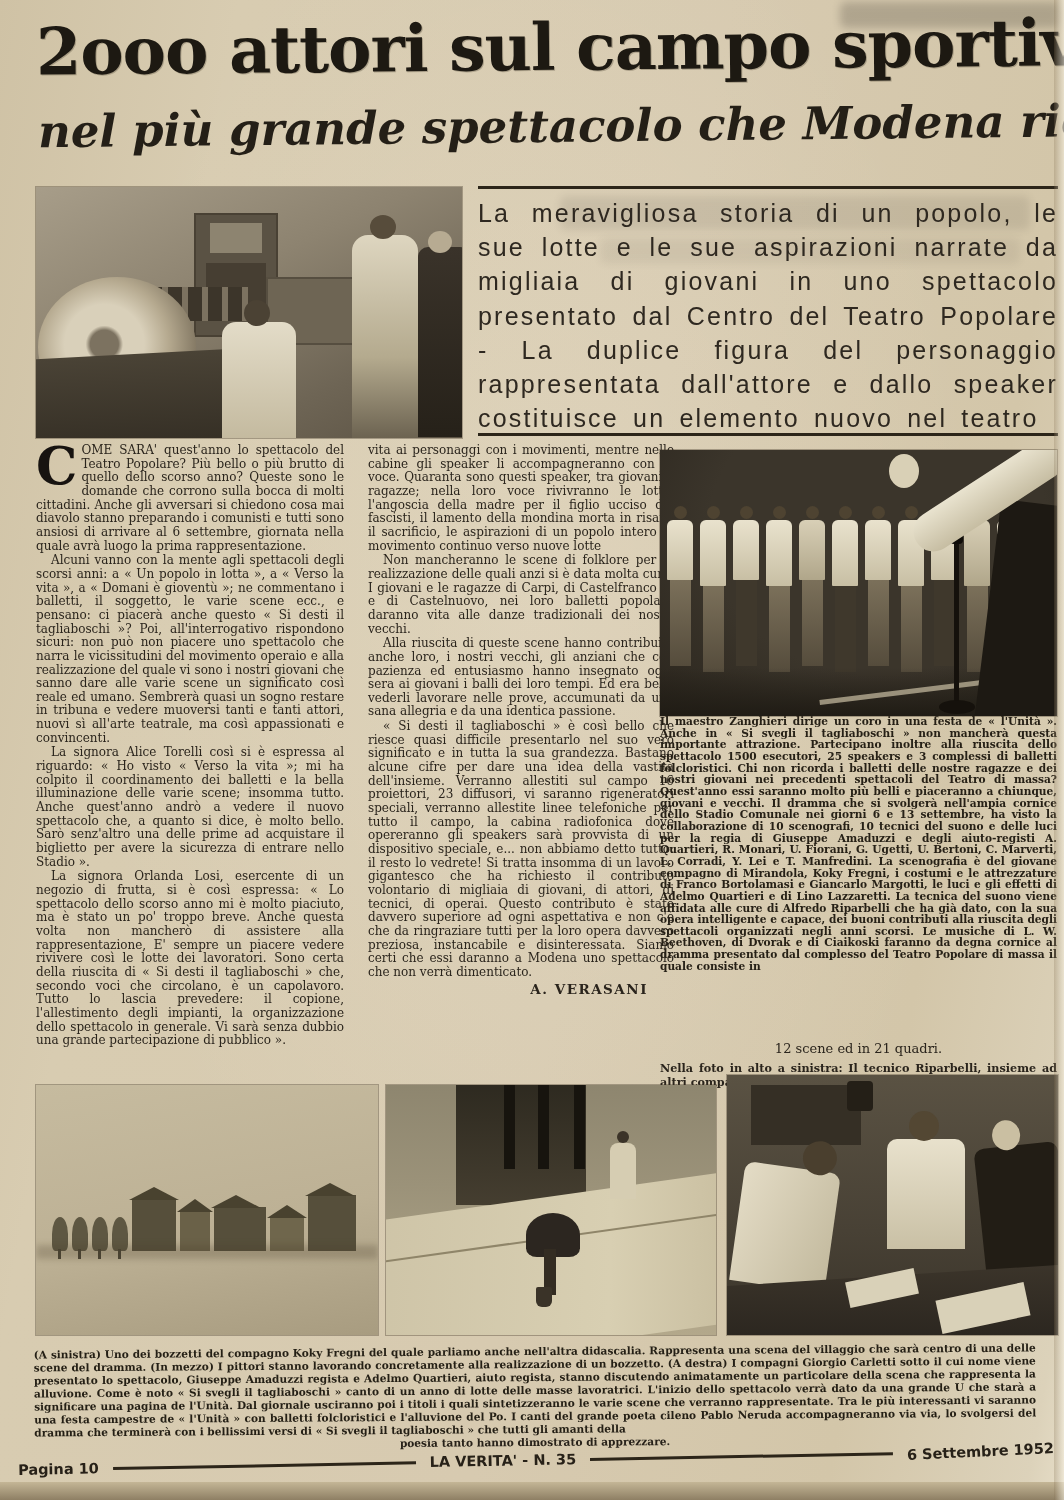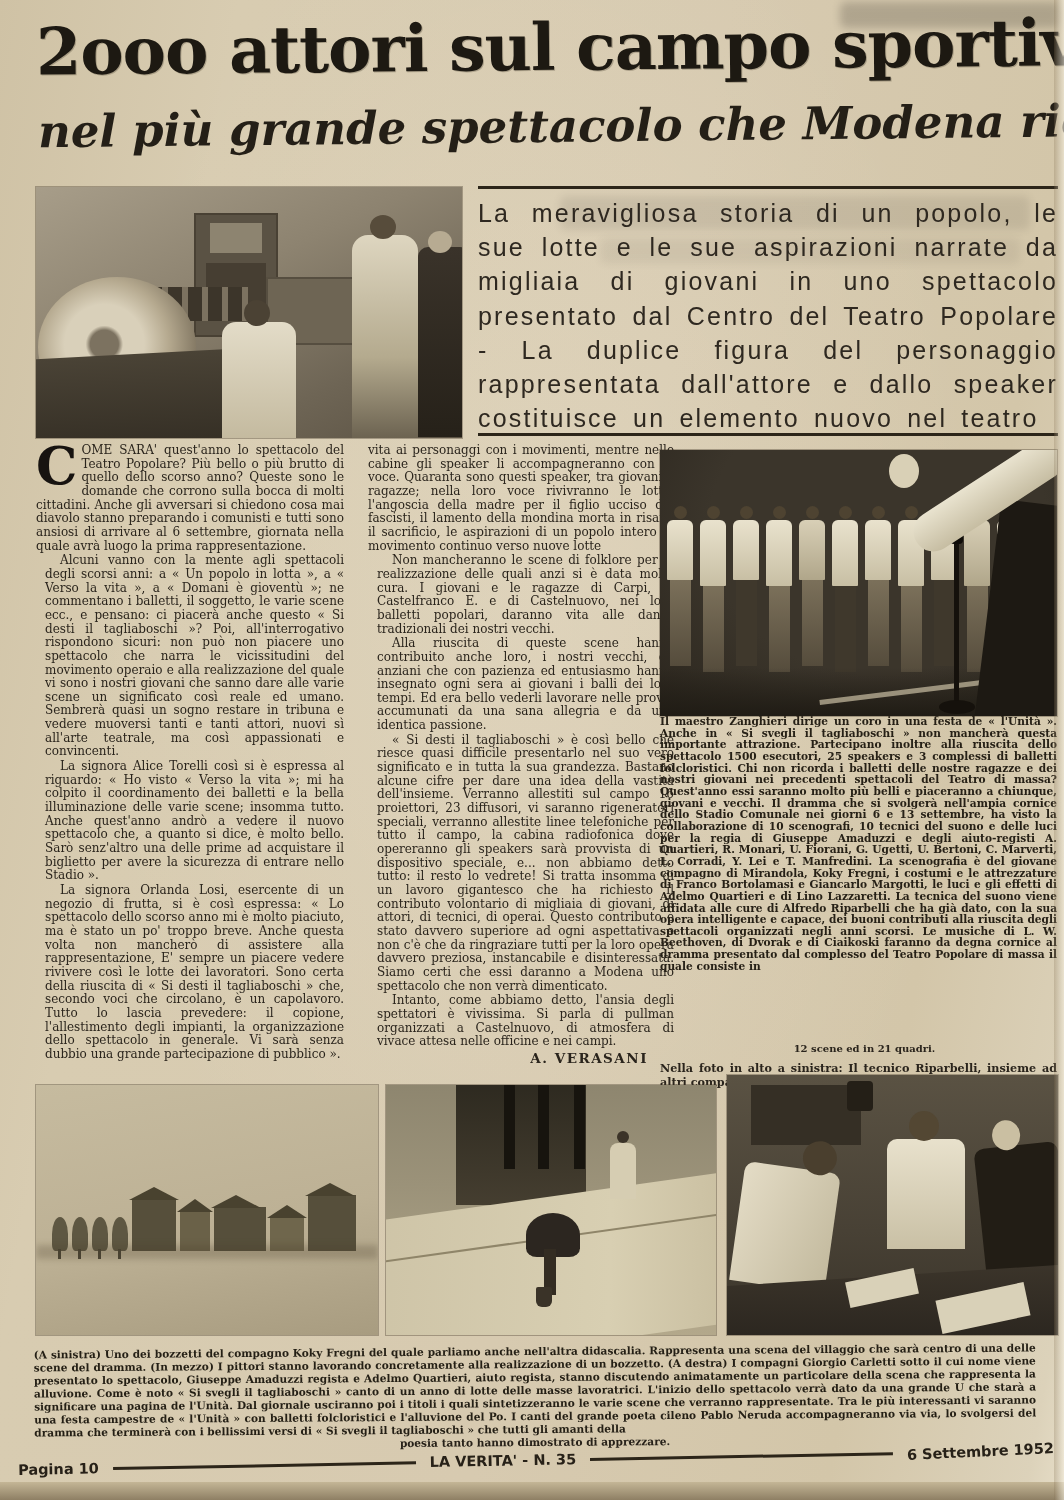--- a/index.html
+++ b/index.html
@@ -119,32 +119,32 @@
   .ph-meet .m3::before{content:"";position:absolute;left:20px;top:-26px;width:28px;height:30px;border-radius:50%;background:#cabfa2;}
   .ph-meet .table{position:absolute;left:0;bottom:0;width:100%;height:70px;background:linear-gradient(#3b342a,#2c2720);clip-path:polygon(0 30%,100% 0,100% 100%,0 100%);}
   .ph-meet .paper{position:absolute;background:#d9d1b8;transform:rotate(-12deg);}
   .pa1{left:120px;bottom:34px;width:70px;height:26px;}
   .pa2{right:30px;bottom:10px;width:90px;height:34px;transform:rotate(8deg);}
 
   
   .cols{position:absolute;left:0;top:444px;width:1064px;}
   .col{position:absolute;top:0;text-align:justify;font-size:12px;line-height:13.65px;color:#2a241c;}
   .col p{margin:0;text-indent:15px;}
-  .col p + p{margin-top:1px;margin-left:9px;}
+  .col p + p{margin-top:1px;}
   .col1{left:36px;width:308px;}
   .col2{left:368px;width:306px;}
   .col3{left:660px;width:397px;}
   .dropcap{float:left;font-size:52px;line-height:40px;font-weight:bold;color:#171310;
     padding:2px 4px 0 0;font-family:"DejaVu Serif",serif;}
   .lead{text-indent:0 !important;}
   .sig{text-align:right;font-weight:bold;font-size:13.5px;letter-spacing:1.5px;margin-top:3px;padding-right:26px;}
 
   .cap-right{position:absolute;left:0;top:272px;width:397px;font-weight:bold;
     font-size:10.6px;line-height:11.65px;text-align:justify;color:#262016;}
-  .cap-right-last{position:absolute;left:6px;top:598px;width:397px;font-weight:bold;font-size:10px;text-align:center;}
+  .cap-right-last{position:absolute;left:0;top:598px;width:397px;font-weight:normal;font-size:13px;text-align:center;}
   .cap-note{position:absolute;left:0;top:618px;width:397px;font-weight:bold;font-size:11.2px;line-height:13.5px;text-align:justify;}
 
   
   .bottom-cap{position:absolute;left:34px;top:1345px;width:1002px;font-weight:bold;
     font-size:10.6px;line-height:13px;text-align:justify;color:#241f15;transform:rotate(-.4deg);}
   .bottom-cap-last{position:absolute;left:34px;top:1436px;width:1002px;font-weight:bold;
     font-size:10.6px;text-align:center;transform:rotate(-.4deg);}
 
   
   .footer{position:absolute;left:18px;top:1452px;width:1036px;display:flex;align-items:center;
@@ -183,21 +183,20 @@
       <p class="lead"><span class="dropcap">C</span><span>OME SARA' quest'anno lo spettacolo del Teatro Popolare? Più bello o più brutto di quello dello scorso anno? Queste sono le domande che corrono sulla bocca di molti cittadini. Anche gli avversari si chiedono cosa mai diavolo stanno preparando i comunisti e tutti sono ansiosi di arrivare al 6 settembre, giornata nella quale avrà luogo la prima rappresentazione.</span></p>
       <p>Alcuni vanno con la mente agli spettacoli degli scorsi anni: a « Un popolo in lotta », a « Verso la vita », a « Domani è gioventù »; ne commentano i balletti, il soggetto, le varie scene ecc., e pensano: ci piacerà anche questo « Si desti il tagliaboschi »? Poi, all'interrogativo rispondono sicuri: non può non piacere uno spettacolo che narra le vicissitudini del movimento operaio e alla realizzazione del quale vi sono i nostri giovani che sanno dare alle varie scene un significato così reale ed umano. Sembrerà quasi un sogno restare in tribuna e vedere muoversi tanti e tanti attori, nuovi sì all'arte teatrale, ma così appassionati e convincenti.</p>
       <p>La signora Alice Torelli così si è espressa al riguardo: « Ho visto « Verso la vita »; mi ha colpito il coordinamento dei balletti e la bella illuminazione delle varie scene; insomma tutto. Anche quest'anno andrò a vedere il nuovo spettacolo che, a quanto si dice, è molto bello. Sarò senz'altro una delle prime ad acquistare il biglietto per avere la sicurezza di entrare nello Stadio ».</p>
       <p>La signora Orlanda Losi, esercente di un negozio di frutta, si è così espressa: « Lo spettacolo dello scorso anno mi è molto piaciuto, ma è stato un po' troppo breve. Anche questa volta non mancherò di assistere alla rappresentazione, E' sempre un piacere vedere rivivere così le lotte dei lavoratori. Sono certa della riuscita di « Si desti il tagliaboschi » che, secondo voci che circolano, è un capolavoro. Tutto lo lascia prevedere: il copione, l'allestimento degli impianti, la organizzazione dello spettacolo in generale. Vi sarà senza dubbio una grande partecipazione di pubblico ».</p>
     </div>
     <div class="col col2">
       <p class="lead">vita ai personaggi con i movimenti, mentre nelle cabine gli speaker li accompagneranno con la voce. Quaranta sono questi speaker, tra giovani e ragazze; nella loro voce rivivranno le lotte, l'angoscia della madre per il figlio ucciso dai fascisti, il lamento della mondina morta in risaia, il sacrificio, le aspirazioni di un popolo intero in movimento continuo verso nuove lotte</p>
       <p>Non mancheranno le scene di folklore per la realizzazione delle quali anzi si è data molta cura. I giovani e le ragazze di Carpi, di Castelfranco E. e di Castelnuovo, nei loro balletti popolari, daranno vita alle danze tradizionali dei nostri vecchi.</p>
       <p>Alla riuscita di queste scene hanno contribuito anche loro, i nostri vecchi, gli anziani che con pazienza ed entusiasmo hanno insegnato ogni sera ai giovani i balli dei loro tempi. Ed era bello vederli lavorare nelle prove, accumunati da una sana allegria e da una identica passione.</p>
       <p>« Si desti il tagliaboschi » è così bello che riesce quasi difficile presentarlo nel suo vero significato e in tutta la sua grandezza. Bastano alcune cifre per dare una idea della vastità dell'insieme. Verranno allestiti sul campo 16 proiettori, 23 diffusori, vi saranno rigeneratori speciali, verranno allestite linee telefoniche per tutto il campo, la cabina radiofonica dove opereranno gli speakers sarà provvista di un dispositivo speciale, e... non abbiamo detto tutto: il resto lo vedrete! Si tratta insomma di un lavoro gigantesco che ha richiesto il contributo volontario di migliaia di giovani, di attori, di tecnici, di operai. Questo contributo è stato davvero superiore ad ogni aspettativa e non c'è che da ringraziare tutti per la loro opera davvero preziosa, instancabile e disinteressata. Siamo certi che essi daranno a Modena uno spettacolo che non verrà dimenticato.</p>
-      <p>Intanto, come abbiamo detto, l'ansia degli spettatori è vivissima. Si parla di pullman organizzati a Castelnuovo, di atmosfera di vivace attesa nelle officine e nei campi.</p>
       <div class="sig">A. VERASANI</div>
     </div>
     <div class="col col3">
       <div class="cap-right">Il maestro Zanghieri dirige un coro in una festa de « l'Unità ». Anche in « Si svegli il tagliaboschi » non mancherà questa importante attrazione. Partecipano inoltre alla riuscita dello spettacolo 1500 esecutori, 25 speakers e 3 complessi di balletti folcloristici. Chi non ricorda i balletti delle nostre ragazze e dei nostri giovani nei precedenti spettacoli del Teatro di massa? Quest'anno essi saranno molto più belli e piaceranno a chiunque, giovani e vecchi. Il dramma che si svolgerà nell'ampia cornice dello Stadio Comunale nei giorni 6 e 13 settembre, ha visto la collaborazione di 10 scenografi, 10 tecnici del suono e delle luci per la regia di Giuseppe Amaduzzi e degli aiuto-registi A. Quartieri, R. Monari, U. Fiorani, G. Ugetti, U. Bertoni, C. Marverti, L. Corradi, Y. Lei e T. Manfredini. La scenografia è del giovane compagno di Mirandola, Koky Fregni, i costumi e le attrezzature di Franco Bortolamasi e Giancarlo Margotti, le luci e gli effetti di Adelmo Quartieri e di Lino Lazzaretti. La tecnica del suono viene affidata alle cure di Alfredo Riparbelli che ha già dato, con la sua opera intelligente e capace, dei buoni contributi alla riuscita degli spettacoli organizzati negli anni scorsi. Le musiche di L. W. Beethoven, di Dvorak e di Ciaikoski faranno da degna cornice al dramma presentato dal complesso del Teatro Popolare di massa il quale consiste in</div>
       <div class="cap-right-last">12 scene ed in 21 quadri.</div>
       <div class="cap-note">Nella foto in alto a sinistra: Il tecnico Riparbelli, insieme ad altri compagni, sta preparando il difficile impianto sonoro</div>
     </div>
   </div>
 
   <div class="photo ph-choir">

